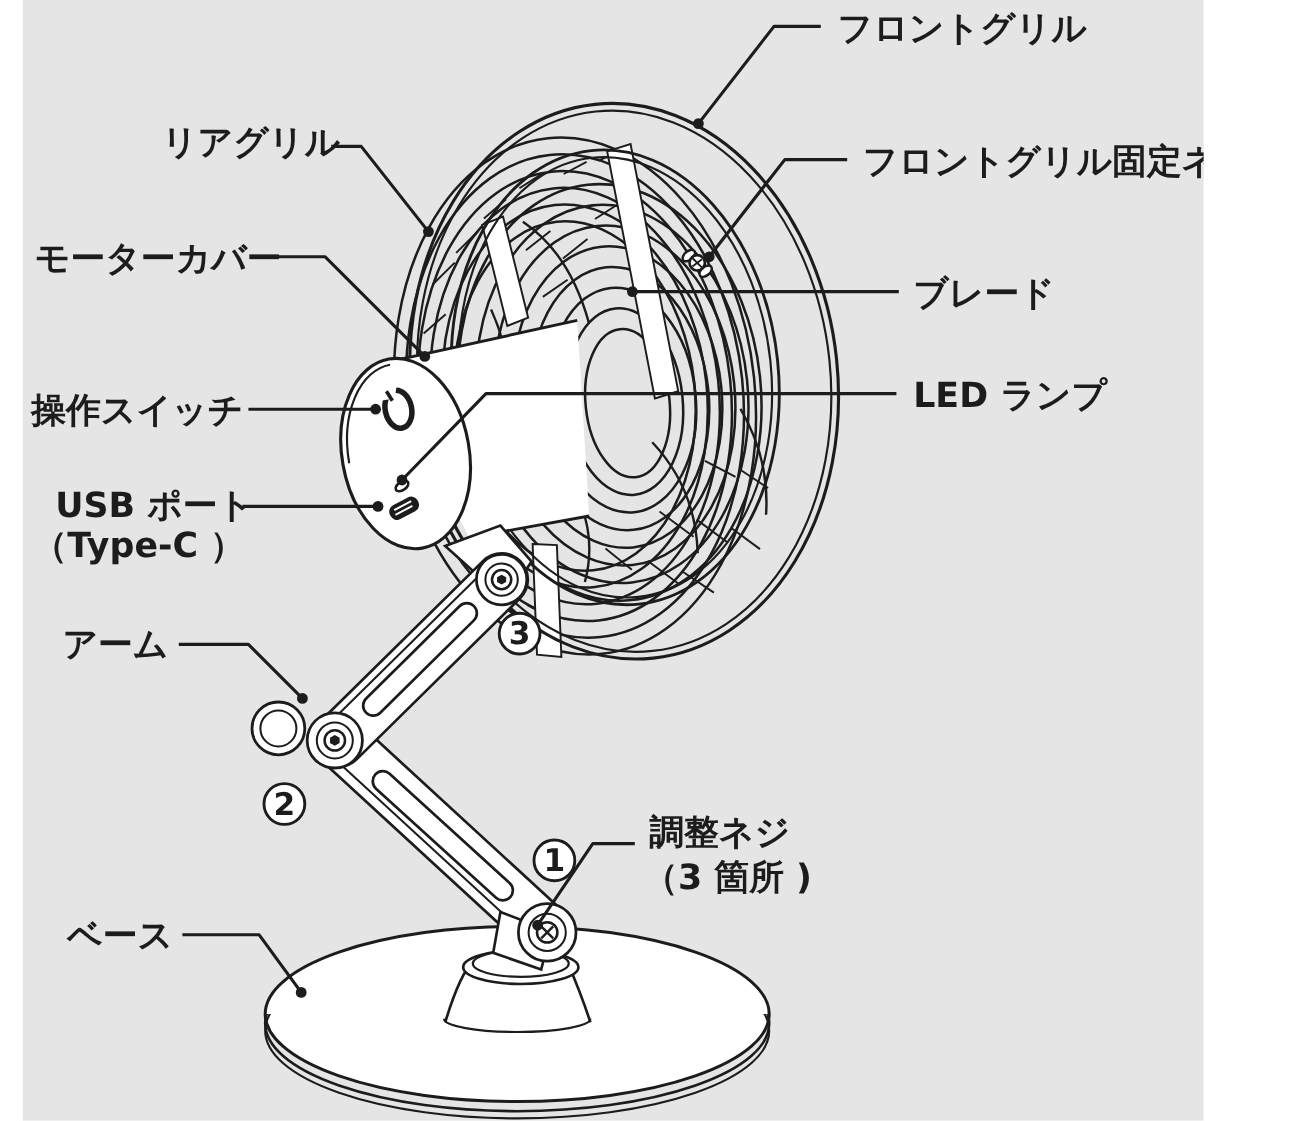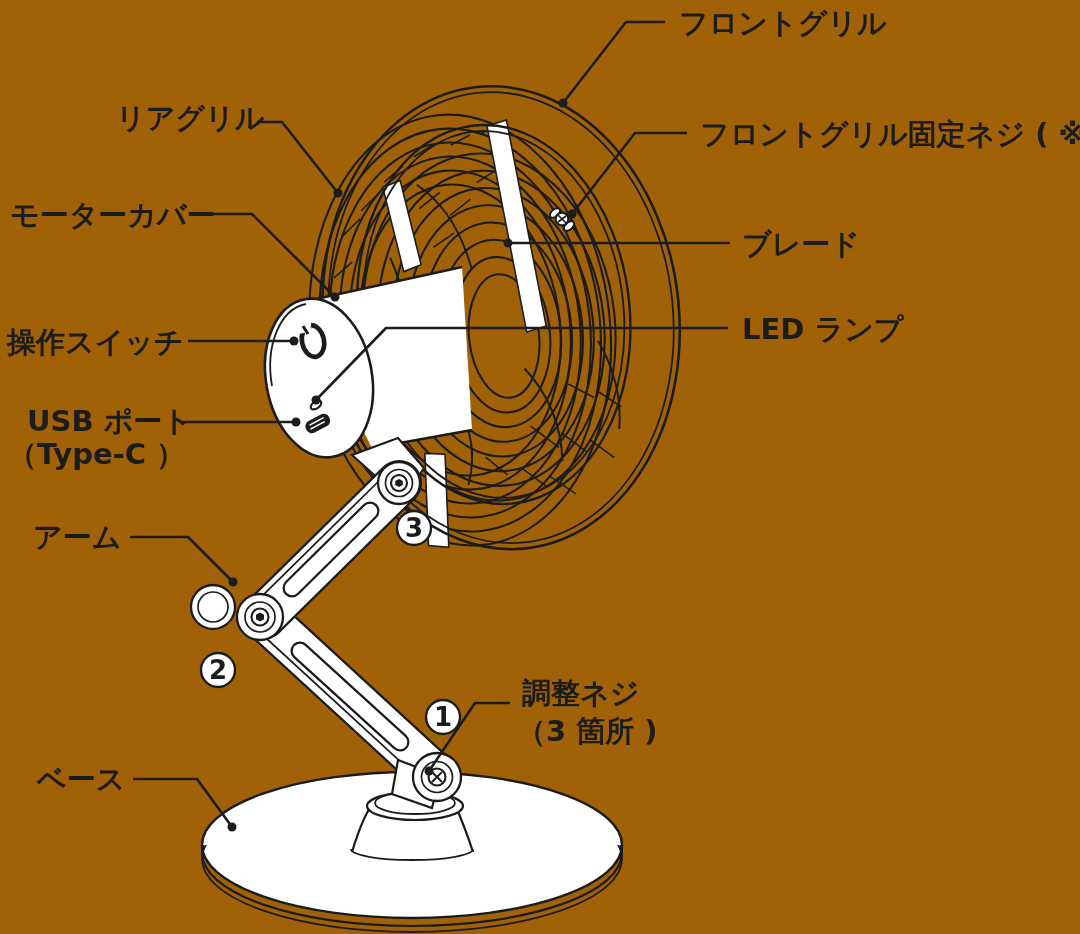--- a/index.html
+++ b/index.html
@@ -1,17 +1,17 @@
 <!DOCTYPE html>
 <html><head>
 <meta charset="utf-8">
 <style>
   html,body{margin:0;padding:0;background:#ffffff;}
-  .stage{position:relative;width:1080px;height:934px;background:#a16207;overflow:hidden;
-         font-family:"DejaVu Sans","Liberation Sans",sans-serif;}
+  .stage{position:relative;width:984px;height:934px;background:#e5e5e5;overflow:hidden;
+         font-family:"DejaVu Sans","Liberation Sans",sans-serif;margin-left:19px;}
   svg{display:block;}
   .lbl{font-size:29px;font-weight:600;fill:#1c1c1c;letter-spacing:0px;}
   .num{font-size:26px;font-weight:600;fill:#1c1c1c;text-anchor:middle;}
   .ink{stroke:#1c1c1c;fill:none;}
   .leader{stroke:#1c1c1c;stroke-width:2.6;fill:none;stroke-linejoin:round;}
   .dot{fill:#1c1c1c;stroke:none;}
   .white{fill:#ffffff;}
 </style>
 </head>
 <body>

